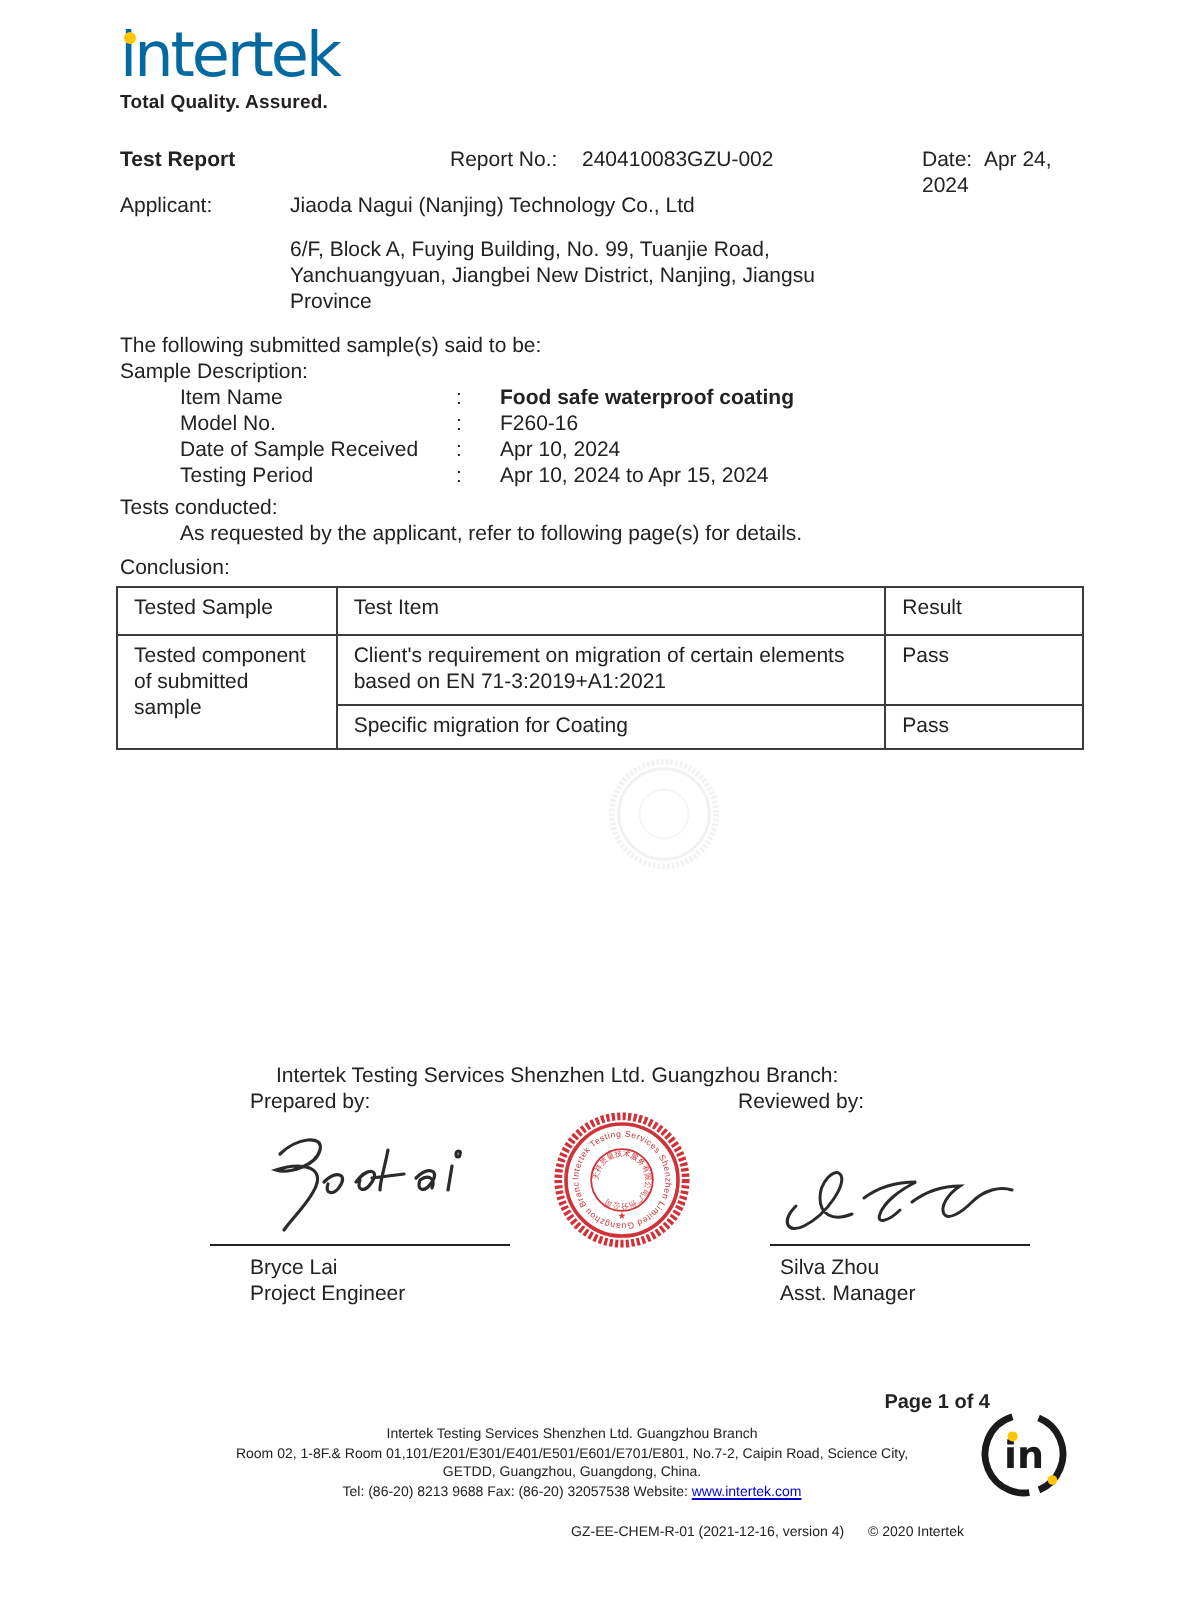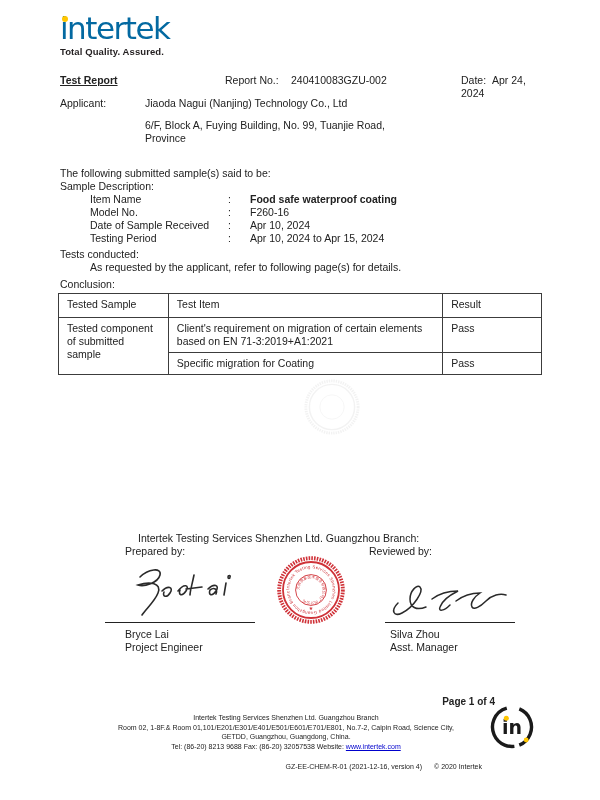--- a/index.html
+++ b/index.html
@@ -8,21 +8,21 @@
   .page { position:relative; width:600px; height:800px; background:#fff; overflow:hidden; font-size:10.5px; line-height:13px; }
 
   
   .logo-block { position:absolute; left:60px; top:12px; }
   .logo-word { position:relative; font-family:"DejaVu Sans",sans-serif; font-weight:normal; font-size:31px; line-height:32px; letter-spacing:-1.5px; color:#0369a1; }
   .logo-dot { position:absolute; left:2px; top:3.5px; width:6px; height:6px; border-radius:50%; background:#ffc600; }
   .logo-tagline { font-size:9.5px; font-weight:bold; color:#231f20; margin-top:1px; letter-spacing:0.1px; }
 
   
   .hdr-row { position:absolute; left:60px; top:74px; width:482px; display:flex; }
-  .hdr-title { width:165px; font-weight:bold; text-decoration:underline; }
+  .hdr-title { width:165px; font-weight:bold; }
   .hdr-reportno-label { width:66px; }
   .hdr-reportno { width:170px; }
   .hdr-date { flex:1; text-align:left; }
 
   .applicant-row { position:absolute; left:60px; top:97px; width:482px; display:flex; }
   .applicant-label { width:85px; }
   .addr-block { position:absolute; left:145px; top:119px; width:300px; }
 
   
   .sample-block { position:absolute; left:60px; top:167px; width:482px; }
@@ -84,20 +84,21 @@
     <span class="hdr-reportno">240410083GZU-002</span>
     <span class="hdr-date"><span>Date:</span>&nbsp;&nbsp;<span>Apr 24, 2024</span></span>
   </div>
 
   <div class="applicant-row">
     <span class="applicant-label">Applicant:</span>
     <span>Jiaoda Nagui (Nanjing) Technology Co., Ltd</span>
   </div>
   <div class="addr-block">
     <div>6/F, Block A, Fuying Building, No. 99, Tuanjie Road,</div>
+    <div>Yanchuangyuan, Jiangbei New District, Nanjing, Jiangsu</div>
     <div>Province</div>
   </div>
 
   <div class="sample-block">
     <div>The following submitted sample(s) said to be:</div>
     <div>Sample Description:</div>
     <div class="sample-row">
       <span class="sample-label">Item Name</span>
       <span class="sample-colon">:</span>
       <span class="sample-value bold">Food safe waterproof coating</span>

